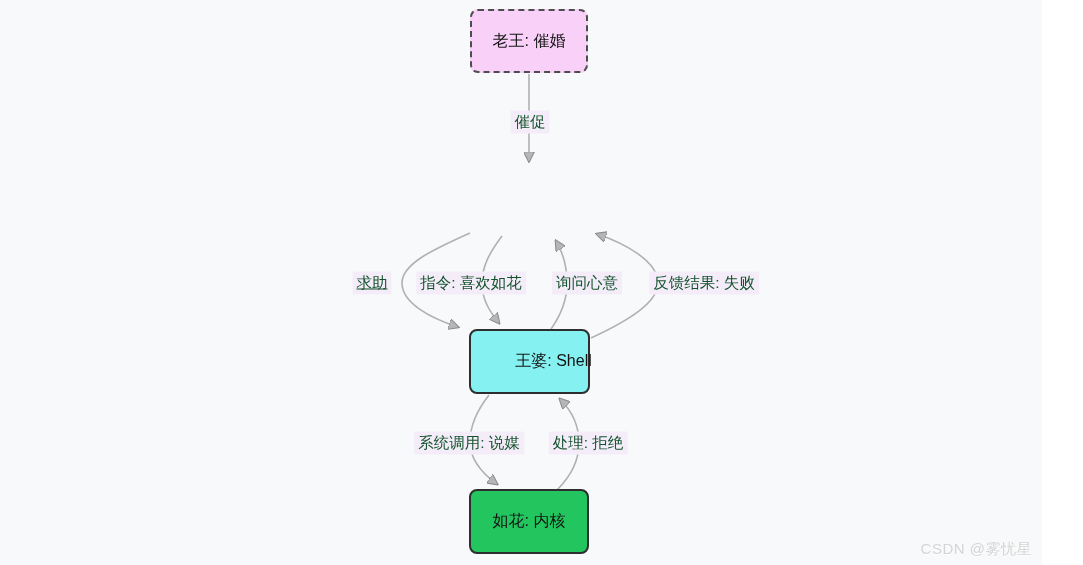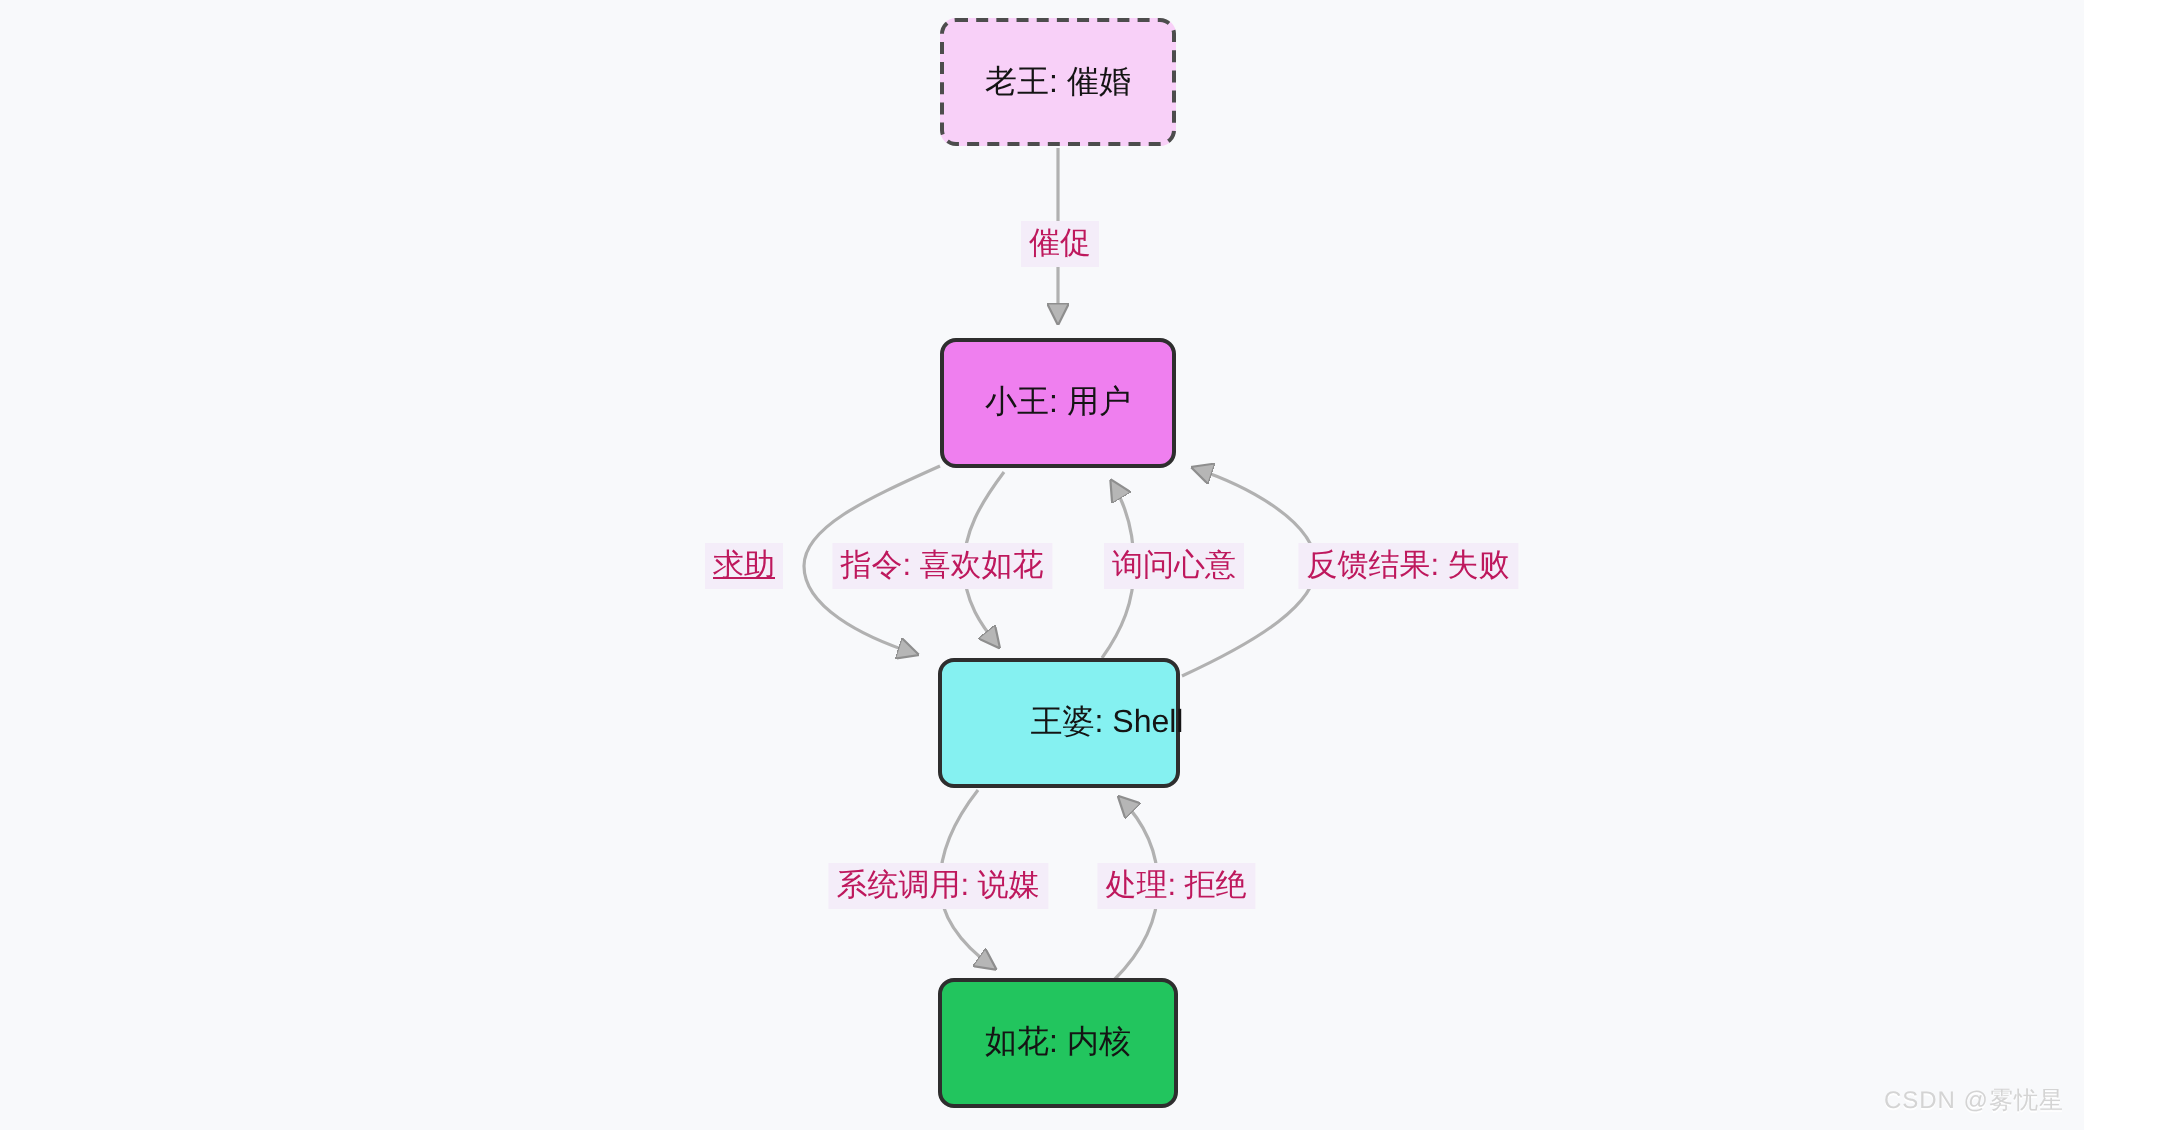--- a/index.html
+++ b/index.html
@@ -56,35 +56,35 @@
     left: 469px; top: 489px; width: 120px; height: 65px;
     background: #22c55e;
     border: 2.5px solid #2e2e2e;
   }
   .edge-label {
     position: absolute;
     transform: translate(-50%, -50%);
     background: #f4edf9;
     padding: 1px 4px;
     font-size: 15.5px;
-    color: #be185d;
+    color: #14532d;
     white-space: nowrap;
   }
   #label-cuicu   { left: 530px; top: 122px; }
   #label-qiuzhu  { left: 372px; top: 283px; text-decoration: underline; }
   #label-zhiling { left: 471px; top: 283px; }
   #label-xunwen  { left: 587px; top: 283px; }
   #label-fankui  { left: 704px; top: 283px; }
   #label-xitong  { left: 469px; top: 443px; }
   #label-chuli   { left: 588px; top: 443px; }
   #watermark {
     position: absolute;
     right: 10px;
     bottom: 6px;
-    font-size: 12px;
+    font-size: 15px;
     color: #d4d4d4;
     text-shadow: 0 1px 0 #ffffff;
     letter-spacing: 0.5px;
   }
 </style>
 </head>
 <body>
 
 <div id="canvas">
 
@@ -99,23 +99,20 @@
     <path class="edge-path" d="M 502 236 C 490 252 482 266 482 283 C 482 301 491 313 499 323" marker-end="url(#arrow)"></path>
     <path class="edge-path" d="M 551 329 C 561 315 567 301 567 283 C 567 265 562 251 556 241" marker-end="url(#arrow)"></path>
     <path class="edge-path" d="M 591 338 C 630 320 658 302 658 283 C 658 261 624 243 597 234" marker-end="url(#arrow)"></path>
     <path class="edge-path" d="M 489 395 C 478 409 470 425 470 442 C 470 460 483 474 497 484" marker-end="url(#arrow)"></path>
     <path class="edge-path" d="M 557 490 C 570 477 579 461 579 443 C 579 425 571 410 560 399" marker-end="url(#arrow)"></path>
   </svg>
 
   <div class="node" id="node-laowang">
     <span>老王: 催婚</span>
   </div>
-  <div class="node" id="node-xiaowang">
-    <span>小王: 用户</span>
-  </div>
   <div class="node" id="node-wangpo">
     <span>王婆: Shell</span>
   </div>
   <div class="node" id="node-ruhua">
     <span>如花: 内核</span>
   </div>
 
   <span class="edge-label" id="label-cuicu">催促</span>
   <span class="edge-label" id="label-qiuzhu">求助</span>
   <span class="edge-label" id="label-zhiling">指令: 喜欢如花</span>

